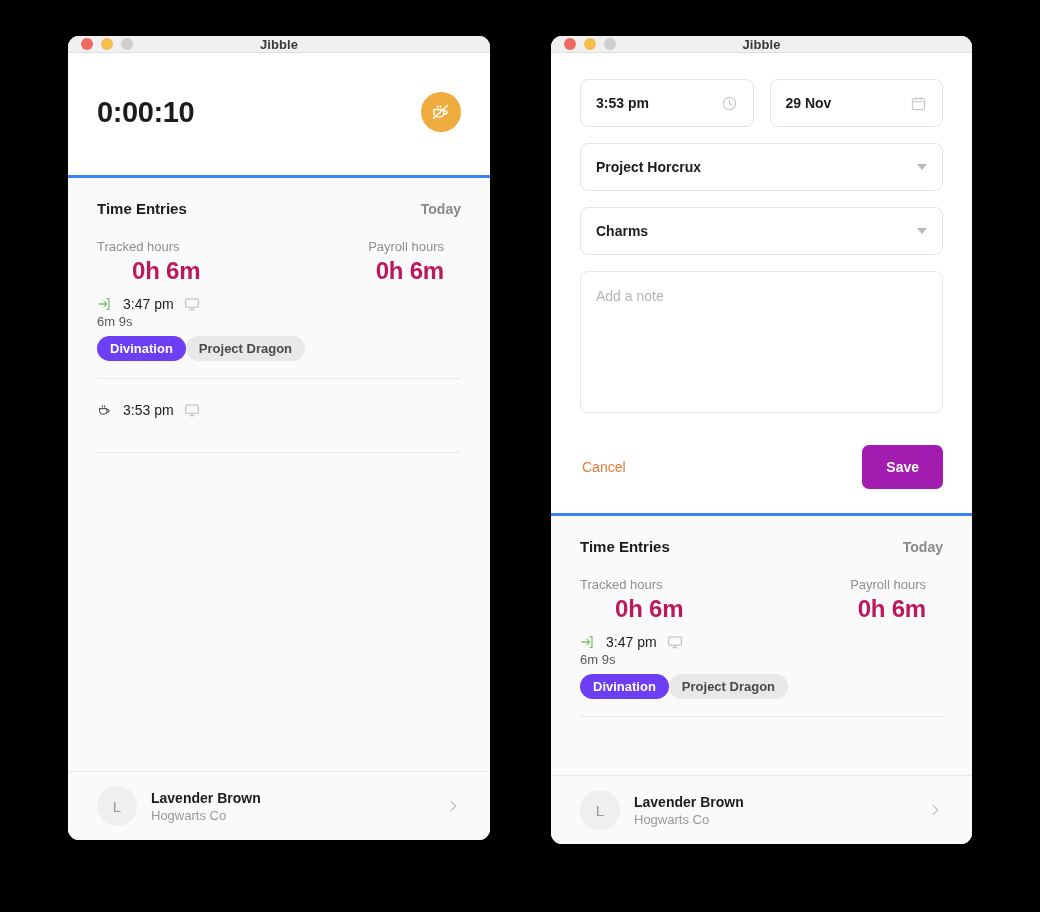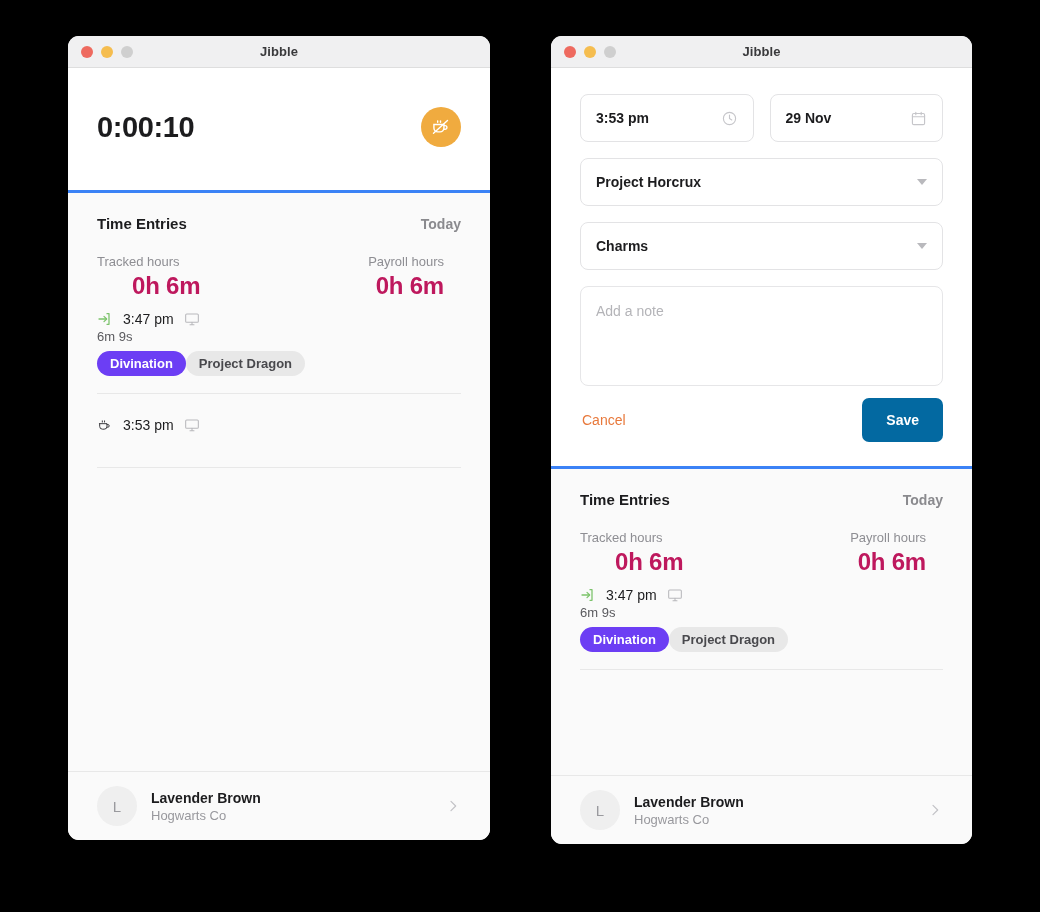--- a/index.html
+++ b/index.html
@@ -18,21 +18,21 @@
     border-radius: 11px;
     overflow: hidden;
     box-shadow: 0 10px 40px rgba(0,0,0,0.45);
     display: flex;
     flex-direction: column;
   }
   #window-left  { left: 68px;  top: 36px; width: 422px; height: 804px; }
   #window-right { left: 551px; top: 36px; width: 421px; height: 808px; }
 
   .titlebar {
-    height: 32px;
+    height: 17px;
     background: #f0f0f1;
     border-bottom: 1px solid #dedede;
     display: flex;
     align-items: center;
     position: relative;
     flex: 0 0 auto;
   }
   .lights { display: flex; gap: 8px; padding-left: 13px; }
   .light { width: 12px; height: 12px; border-radius: 50%; }
   .light.red    { background: #ee6a5f; }
@@ -147,34 +147,34 @@
     cursor: pointer;
   }
   .field.half { flex: 1 1 0; }
   .field.full { width: 100%; margin-bottom: 16px; }
   .field-value { font-size: 14px; font-weight: 700; color: #1c1c1e; }
 
   .note-area {
     border: 1px solid #e6e6e8;
     border-radius: 8px;
     background: #ffffff;
-    height: 100px;
+    height: 142px;
     padding: 15px;
-    margin-bottom: 12px;
+    margin-bottom: 32px;
     cursor: text;
   }
   .note-placeholder { font-size: 14px; color: #b4b4b8; }
 
   .actions { display: flex; align-items: center; justify-content: space-between; }
   .btn-cancel {
     background: none; border: none; cursor: pointer;
     font-family: inherit; font-size: 14px; color: #e8793c; padding: 4px 2px;
   }
   .btn-save {
-    background: #0369a1; border: none; cursor: pointer;
+    background: #a21caf; border: none; cursor: pointer;
     font-family: inherit; font-size: 14px; font-weight: 700; color: #ffffff;
     border-radius: 7px; padding: 0 24px; height: 44px;
   }
 
   .caret { width: 0; height: 0; border-left: 5px solid transparent;
            border-right: 5px solid transparent; border-top: 6px solid #b9b9bd; }
 
   svg { display: block; }
 </style>
 </head>

